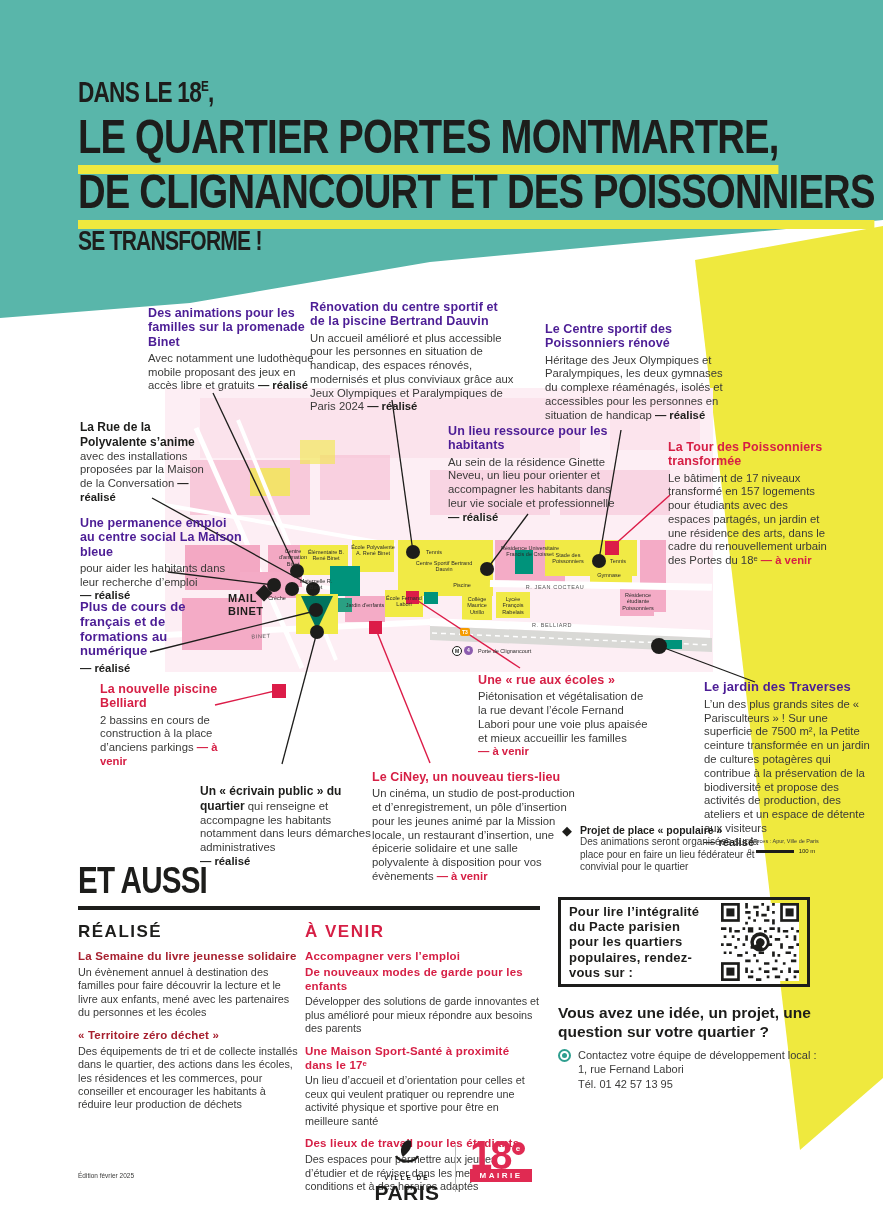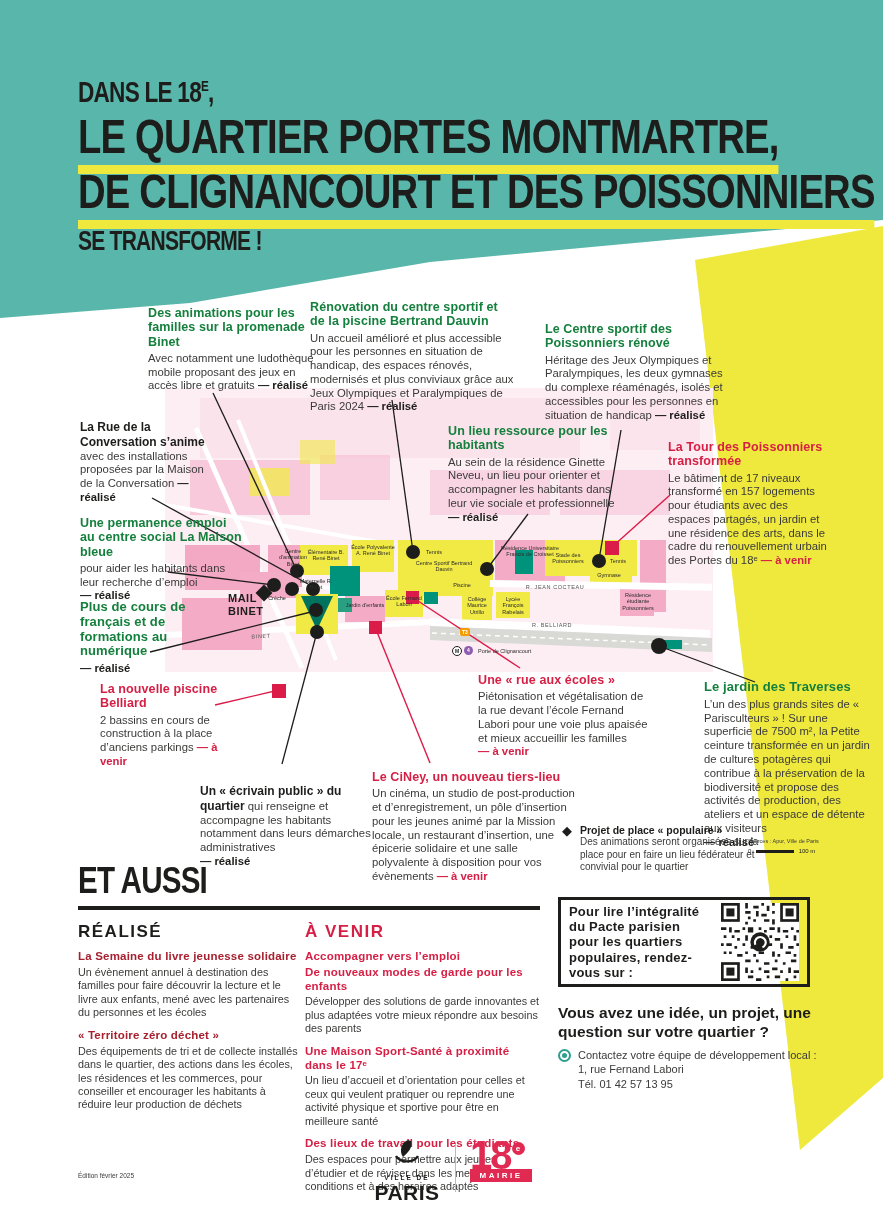--- a/index.html
+++ b/index.html
@@ -10,21 +10,21 @@
   #teal{position:absolute;left:0;top:0;width:883px;height:330px;background:#59b6aa;
         clip-path:polygon(0 0,883px 0,883px 220px,430px 262px,190px 303px,0 318px);z-index:1;}
   #yellow{position:absolute;left:0;top:0;width:883px;height:1160px;background:#efe93e;
         clip-path:polygon(695px 260px,883px 226px,883px 1078px,800px 1150px,695px 260px);z-index:1;}
   
   .head{position:absolute;left:78px;z-index:5;font-weight:900;letter-spacing:-1px;
         transform:scaleX(.78);transform-origin:left top;white-space:nowrap;color:#1d1d1b;}
   .head .hl{display:inline-block;border-bottom:9px solid #efe93e;padding-bottom:1px;}
   
   .ann{position:absolute;z-index:6;}
-  .annT{font-weight:700;font-size:12.5px;line-height:1.14;color:#15803d;letter-spacing:.1px;}
+  .annT{font-weight:700;font-size:12.5px;line-height:1.14;color:#4c1d95;letter-spacing:.1px;}
   .annT.red{color:#d61f45;}
   .annB{font-size:11.3px;line-height:1.22;color:#3a3a39;margin-top:3px;}
   .annB .annTi{font-weight:700;color:#1d1d1b;font-size:12px;}
   .annS{font-weight:700;color:#1d1d1b;}
   .annS.v{color:#d61f45;}
   
   .ml{position:absolute;z-index:5;font-size:5.5px;line-height:1.15;color:#2b2b2a;text-align:center;}
   .ml.big{font-size:11px;font-weight:900;letter-spacing:.5px;color:#1d1d1b;text-align:left;}
   .ml.street{font-size:5.5px;letter-spacing:.6px;color:#555;}
   .micon{display:inline-block;width:8px;height:8px;border-radius:50%;border:1px solid #1d1d1b;
@@ -201,21 +201,21 @@
     <div class="annT">Rénovation du centre sportif et de la piscine Bertrand Dauvin</div>
     <div class="annB"><span>Un accueil amélioré et plus accessible pour les personnes en situation de handicap, des espaces rénovés, modernisés et plus conviviaux grâce aux Jeux Olympiques et Paralympiques de Paris 2024 </span><span class="annS">— réalisé</span></div>
   </div>
 
   <div class="ann" style="left:545px;top:322px;width:188px;">
     <div class="annT">Le Centre sportif des Poissonniers rénové</div>
     <div class="annB"><span>Héritage des Jeux Olympiques et Paralympiques, les deux gymnases du complexe réaménagés, isolés et accessibles pour les personnes en situation de handicap </span><span class="annS">— réalisé</span></div>
   </div>
 
   <div class="ann" style="left:80px;top:420px;width:130px;">
-    <div class="annB" style="margin-top:0;"><span class="annTi">La Rue de la Conversation s’anime</span><span> avec des installations proposées par la Maison de la Conversation </span><span class="annS">— réalisé</span></div>
+    <div class="annB" style="margin-top:0;"><span class="annTi">La Rue de la Polyvalente s’anime</span><span> avec des installations proposées par la Maison de la Conversation </span><span class="annS">— réalisé</span></div>
   </div>
 
   <div class="ann" style="left:80px;top:516px;width:162px;">
     <div class="annT">Une permanence emploi au centre social La Maison bleue</div>
     <div class="annB"><span>pour aider les habitants dans leur recherche d’emploi </span><br><span class="annS">— réalisé</span></div>
   </div>
 
   <div class="ann" style="left:80px;top:600px;width:125px;">
     <div class="annT" style="font-size:13px;">Plus de cours de français et de formations au numérique</div>
     <div class="annB"><span class="annS">— réalisé</span></div>
@@ -285,21 +285,21 @@
       <div class="item-b">Des équipements de tri et de collecte installés dans le quartier, des actions dans les écoles, les résidences et les commerces, pour conseiller et encourager les habitants à réduire leur production de déchets</div>
     </div>
   </div>
 
   <div class="abs" style="left:305px;top:950px;width:235px;z-index:6;">
     <div>
       <div class="item-t" style="color:#d61f45;">Accompagner vers l’emploi</div>
     </div>
     <div>
       <div class="item-t" style="color:#d61f45;">De nouveaux modes de garde pour les enfants</div>
-      <div class="item-b">Développer des solutions de garde innovantes et plus adaptées votre mieux répondre aux besoins des parents</div>
+      <div class="item-b">Développer des solutions de garde innovantes et plus amélioré pour mieux répondre aux besoins des parents</div>
     </div>
     <div>
       <div class="item-t" style="color:#d61f45;">Une Maison Sport-Santé à proximité dans le 17ᵉ</div>
       <div class="item-b">Un lieu d’accueil et d’orientation pour celles et ceux qui veulent pratiquer ou reprendre une activité physique et sportive pour être en meilleure santé</div>
     </div>
     <div>
       <div class="item-t" style="color:#d61f45;">Des lieux de travail pour les étudiants</div>
       <div class="item-b">Des espaces pour permettre aux jeunes d’étudier et de réviser dans les meilleures conditions et à des horaires adaptés</div>
     </div>
   </div>

